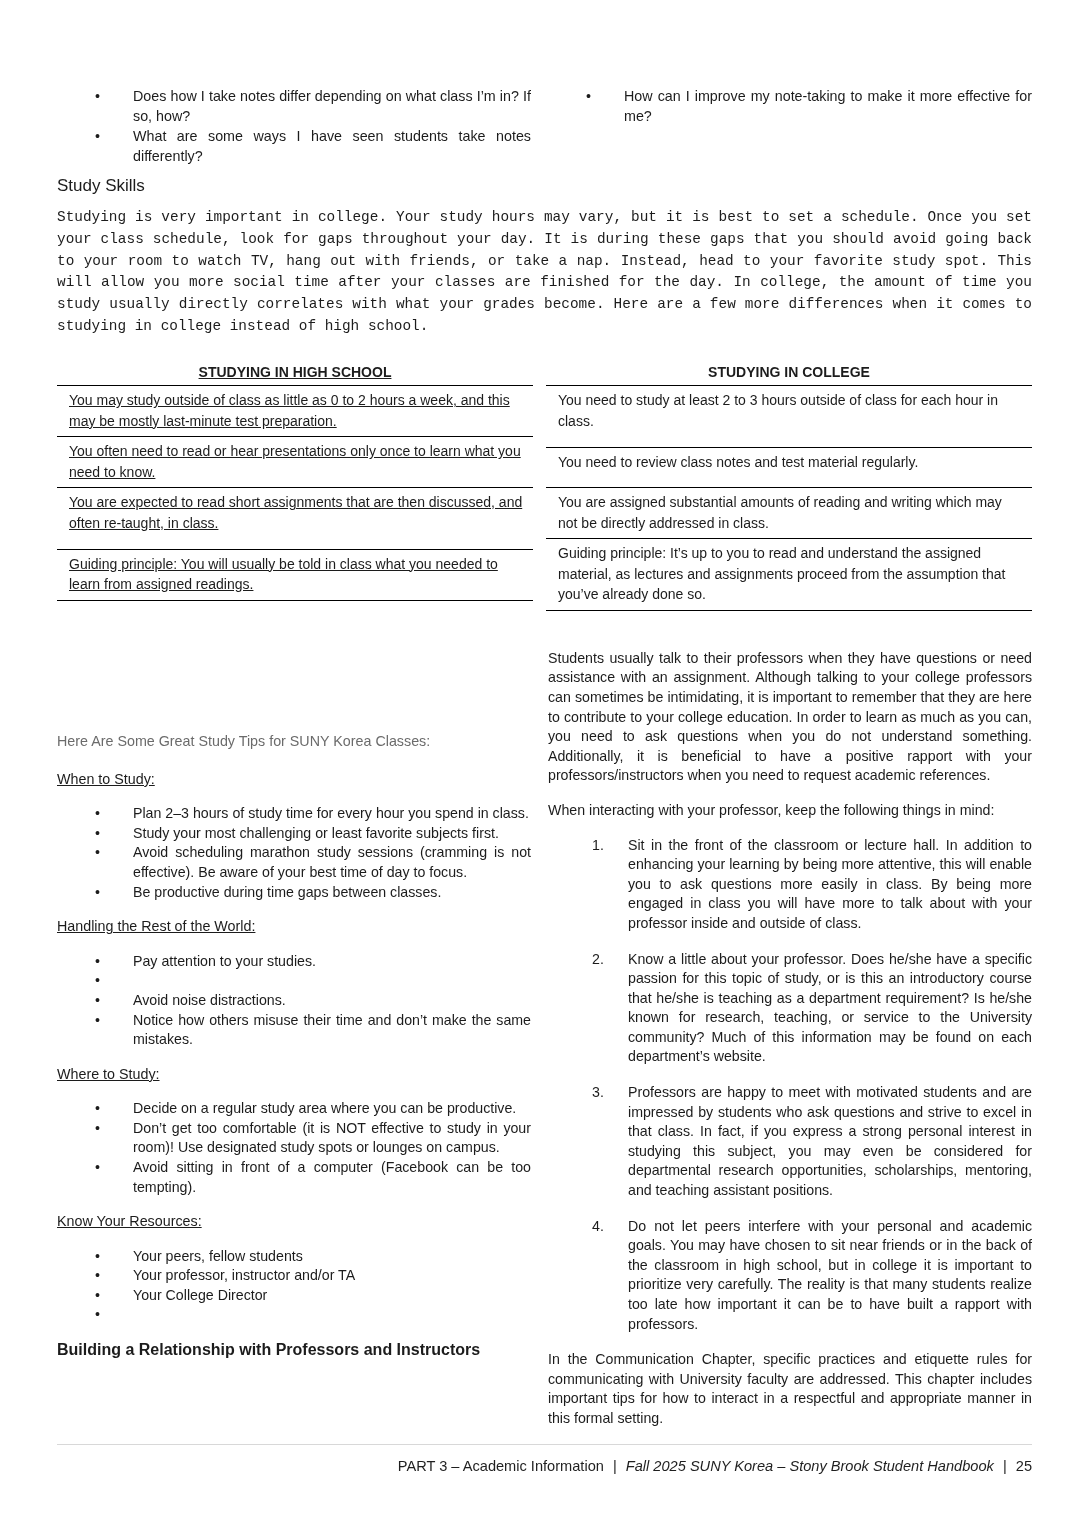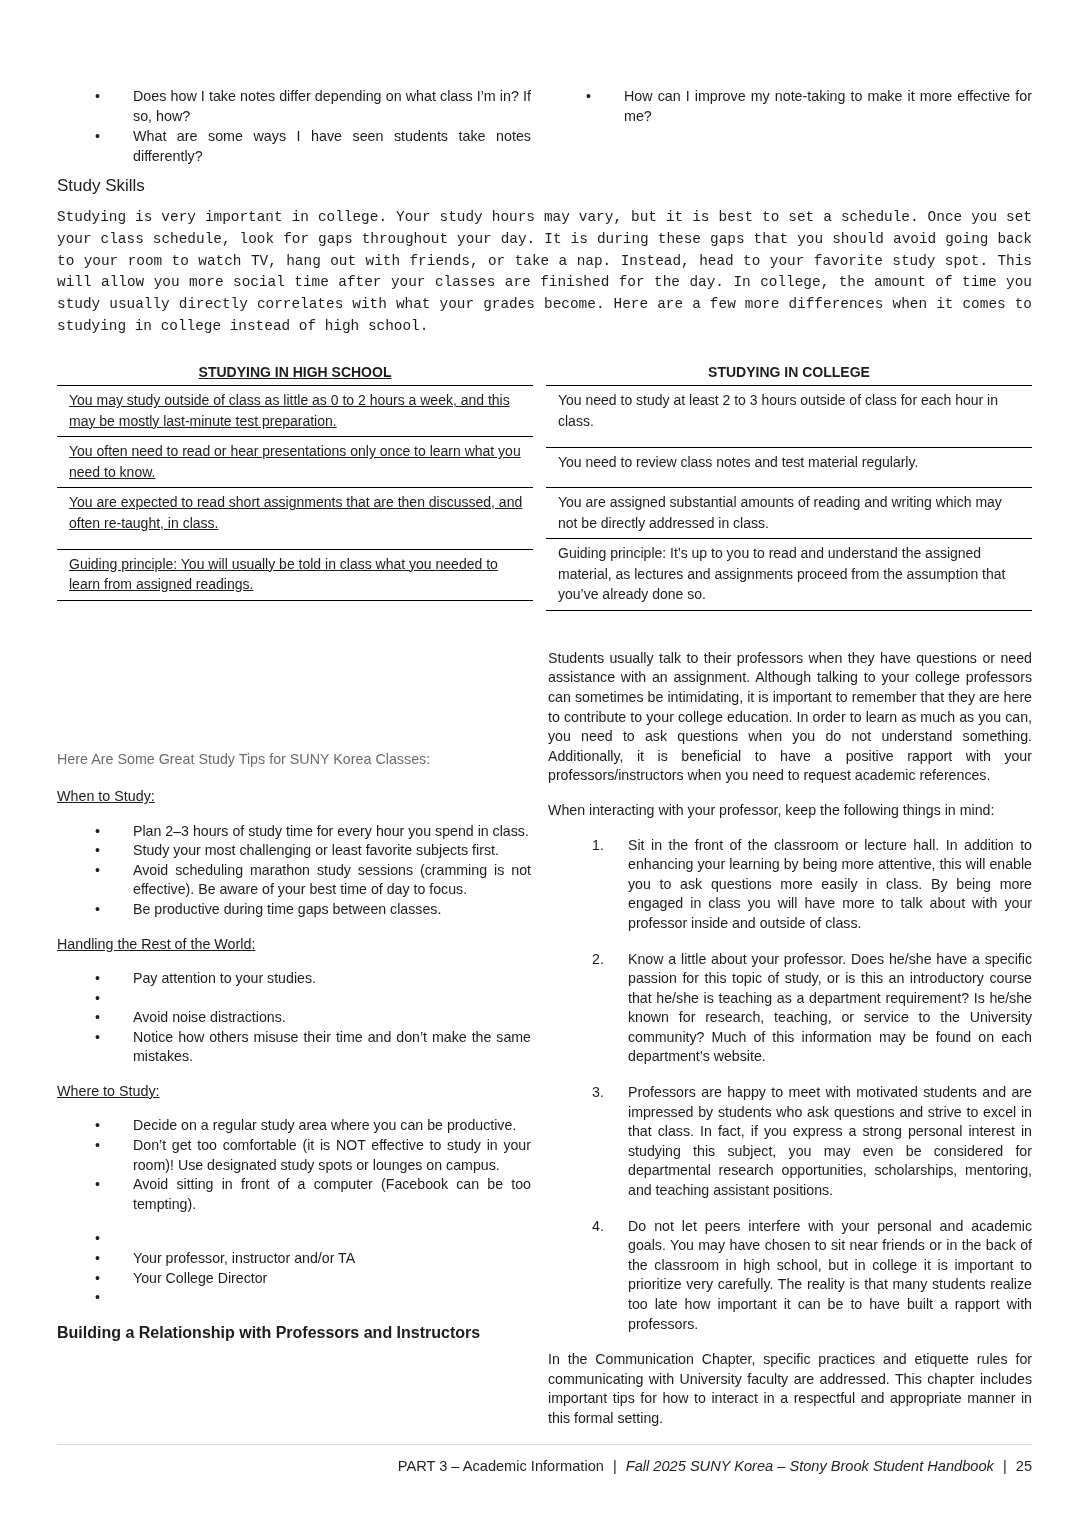--- a/index.html
+++ b/index.html
@@ -174,23 +174,25 @@
         <div class="bullet-item">
           <span class="marker">•</span>
           <span class="btxt">Don’t get too comfortable (it is NOT effective to study in your room)! Use designated study spots or lounges on campus.</span>
         </div>
         <div class="bullet-item">
           <span class="marker">•</span>
           <span class="btxt">Avoid sitting in front of a computer (Facebook can be too tempting).</span>
         </div>
       </div>
 
-      <div class="blist">
-        <div class="bullet-item">
-          <span class="marker">•</span>
+      <h3 class="u-heading">Know Your Resources:</h3>
+      <div class="blist">
+        <div class="bullet-item">
+          <span class="marker">•</span>
+          <span class="btxt">Your peers, fellow students</span>
         </div>
         <div class="bullet-item">
           <span class="marker">•</span>
           <span class="btxt">Your professor, instructor and/or TA</span>
         </div>
         <div class="bullet-item">
           <span class="marker">•</span>
           <span class="btxt">Your College Director</span>
         </div>
         <div class="bullet-item">

